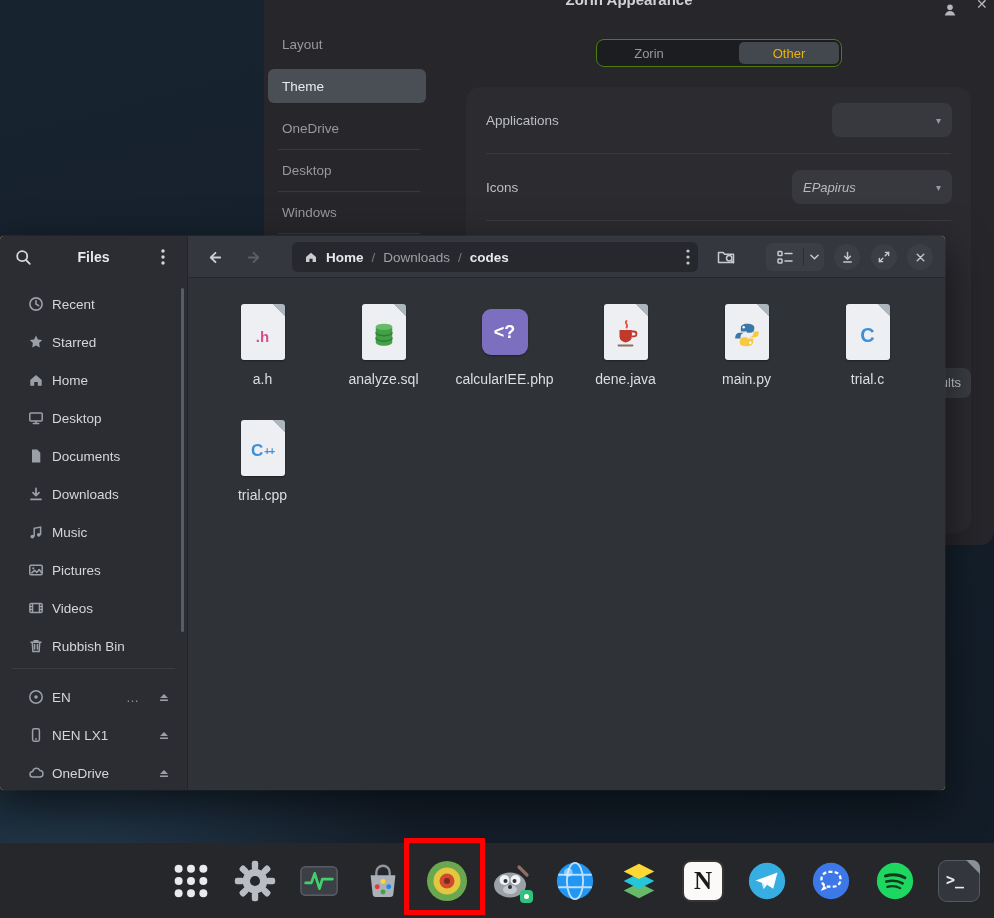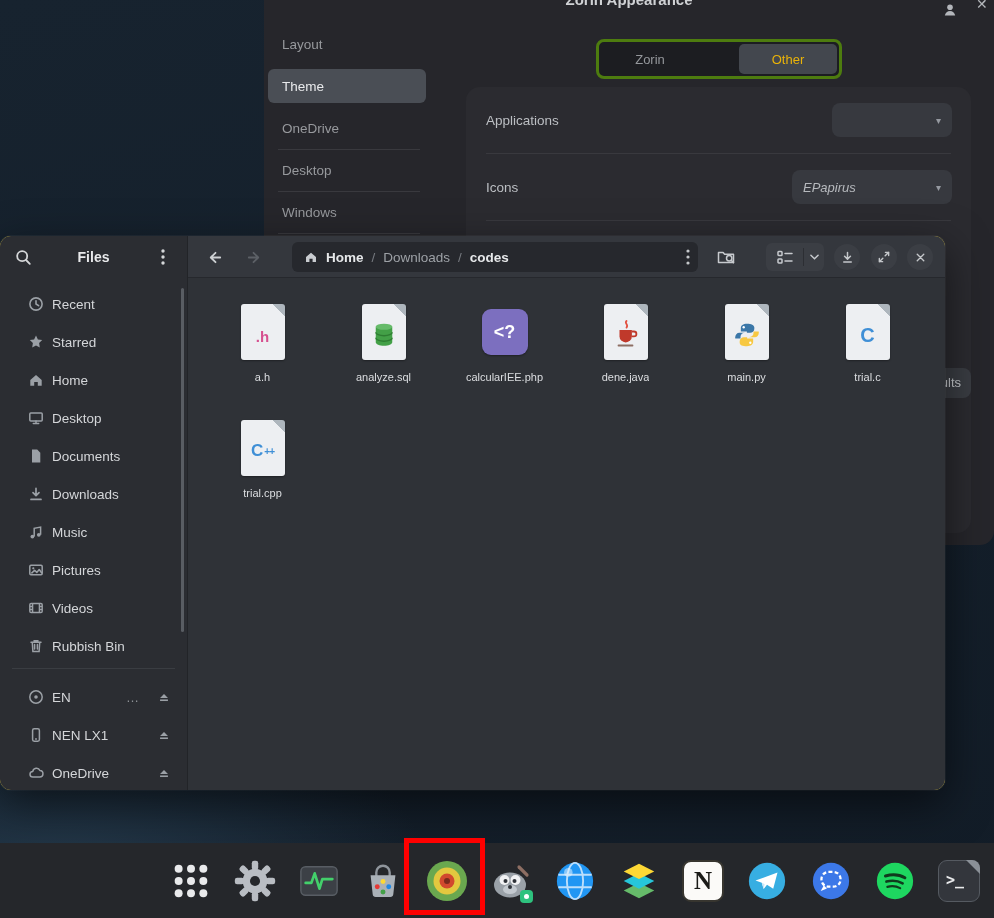--- a/index.html
+++ b/index.html
@@ -20,22 +20,22 @@
   .app-title { position:absolute; left:0; right:0; top:-9px; text-align:center;
     font-size:15px; font-weight:bold; color:#d0d2d5; }
   .app-person { position:absolute; left:678px; top:2px; width:16px; height:16px; }
   .app-close { position:absolute; left:712px; top:-4px; font-size:14px; color:#b4b7bb; }
 
   .app-nav-item { position:absolute; left:4px; width:158px; height:34px; display:flex;
     align-items:center; padding-left:14px; font-size:13.5px; color:#97999d; border-radius:6px; }
   .app-nav-item.active { background:#4a4e55; color:#e9eaec;align-items:center; }
   .app-sep { position:absolute; left:14px; width:142px; height:1px; background:#39393e; }
 
-  .segmented { position:absolute; left:332px; top:39px; width:246px; height:40px;
-    background:#1c1d21; border:3px solid #4d7c0f; border-radius:8px; display:flex; padding:2px; }
+  .segmented { position:absolute; left:332px; top:39px; width:246px; height:28px;
+    background:#1c1d21; border:1px solid #4d7c0f; border-radius:8px; display:flex; padding:2px; }
   .segment { flex:1; display:flex; align-items:center; justify-content:center;
     font-size:13px; color:#94979b; border-radius:5px; }
   .segment.active { background:#43474e; color:#eab308;margin-left:40px; }
 
   .app-card { position:absolute; left:202px; top:87px; width:505px; height:446px;
     background:#2b2b30; border-radius:14px; }
   .card-row { height:66px; display:flex; align-items:center; justify-content:space-between;
     padding:0 19px 0 20px; }
   .card-row-label { font-size:13.5px; color:#bcbfc3; }
   .card-sep { height:1px; background:#39393e; margin:0 20px; }
@@ -43,21 +43,21 @@
     align-items:center; justify-content:space-between; padding:0 11px; }
   .dd-apps { width:120px; } .dd-icons { width:160px; }
   .dd-value { font-size:13px; color:#b6b9bd;font-style:italic; }
   .dd-caret { font-size:10px; color:#9599a0; }
   .partial-btn { position:absolute; left:641px; top:368px; width:66px; height:30px;
     background:#3a3d43; border-radius:8px; line-height:30px; text-align:right;
     padding-right:10px; font-size:13px; color:#c9ccd0; }
 
   
   .files-win { position:absolute; left:0; top:236px; width:945px; height:554px;
-    border-radius:11px; overflow:hidden; z-index:5;
+    border-radius:4px; overflow:hidden; z-index:5;
     background:#fde047; box-shadow:0 14px 44px rgba(0,0,0,.55), 0 0 0 1px rgba(255,255,255,.05);
     display:grid; grid-template-columns:188px 1fr; grid-template-rows:42px 1fr; }
 
   .fs-sidebar { grid-row:1/3; grid-column:1; background:#2b2d32; position:relative;
     border-right:1px solid #222428; }
   .fs-side-head { position:absolute; left:0; top:0; right:0; height:42px; }
   .fs-search-btn { position:absolute; left:12px; top:10px; width:22px; height:22px;
     display:flex; align-items:center; justify-content:center; }
   .fs-side-title { position:absolute; left:0; right:0; top:0; height:42px; display:flex;
     align-items:center; justify-content:center; font-size:14px; font-weight:bold; color:#e8e9eb; }
@@ -89,21 +89,21 @@
     background:#3b3e44; border-radius:6px; display:flex; align-items:center; }
   .view-split .vs-left { flex:1; display:flex; justify-content:center; }
   .view-split .vs-div { width:1px; height:18px; background:#2c2e33; }
   .view-split .vs-right { width:20px; display:flex; justify-content:center; }
 
   .fs-content { grid-row:2; grid-column:2; background:#2f3237; padding:22px 0 0 14px;
     display:flex; flex-wrap:wrap; align-content:flex-start; }
   .tile { width:121px; height:104px; margin-bottom:12px; display:flex; flex-direction:column;
     align-items:center; }
   .tile-icon { height:64px; display:flex; align-items:center; justify-content:center; }
-  .tile-label { margin-top:7px; font-size:11px; color:#dcdee1; max-width:118px;
+  .tile-label { margin-top:7px; font-size:14px; color:#dcdee1; max-width:118px;
     white-space:nowrap; overflow:hidden; text-overflow:ellipsis; }
   .doc-page { width:44px; height:56px; border-radius:3px; position:relative;
     background:linear-gradient(225deg, #aeb6bd 0 9px, #edeff2 9px);
     box-shadow:0 1px 2px rgba(0,0,0,.35); display:flex; align-items:center; justify-content:center; }
   .glyph-h { font-size:15px; font-weight:bold; color:#d6508f; margin-top:8px; }
   .glyph-c { font-size:20px; font-weight:bold; color:#3f8fd6; margin-top:6px; }
   .glyph-cpp { display:flex; align-items:center; margin-top:6px; color:#3f8fd6; }
   .glyph-cpp .base { font-size:17px; font-weight:bold; }
   .glyph-cpp .pp { font-size:10px; font-weight:bold; margin-left:1px; letter-spacing:-1px; }
   .php-square { width:46px; height:46px; background:#7c6fbf; border-radius:9px;

